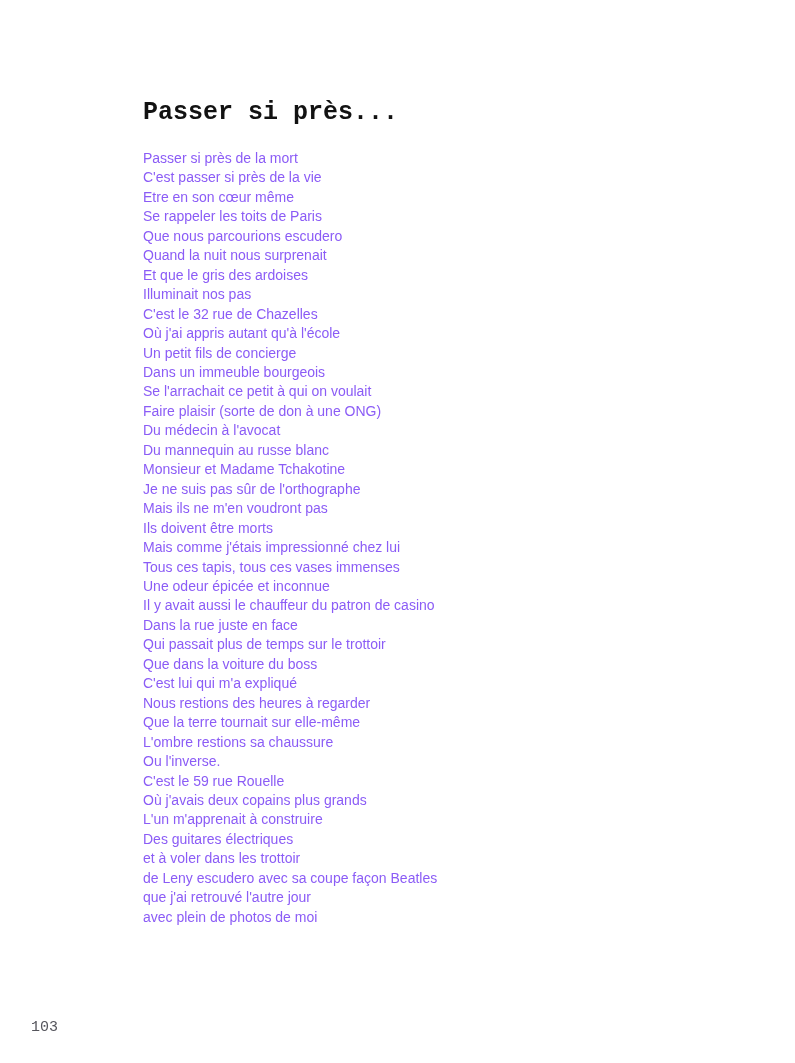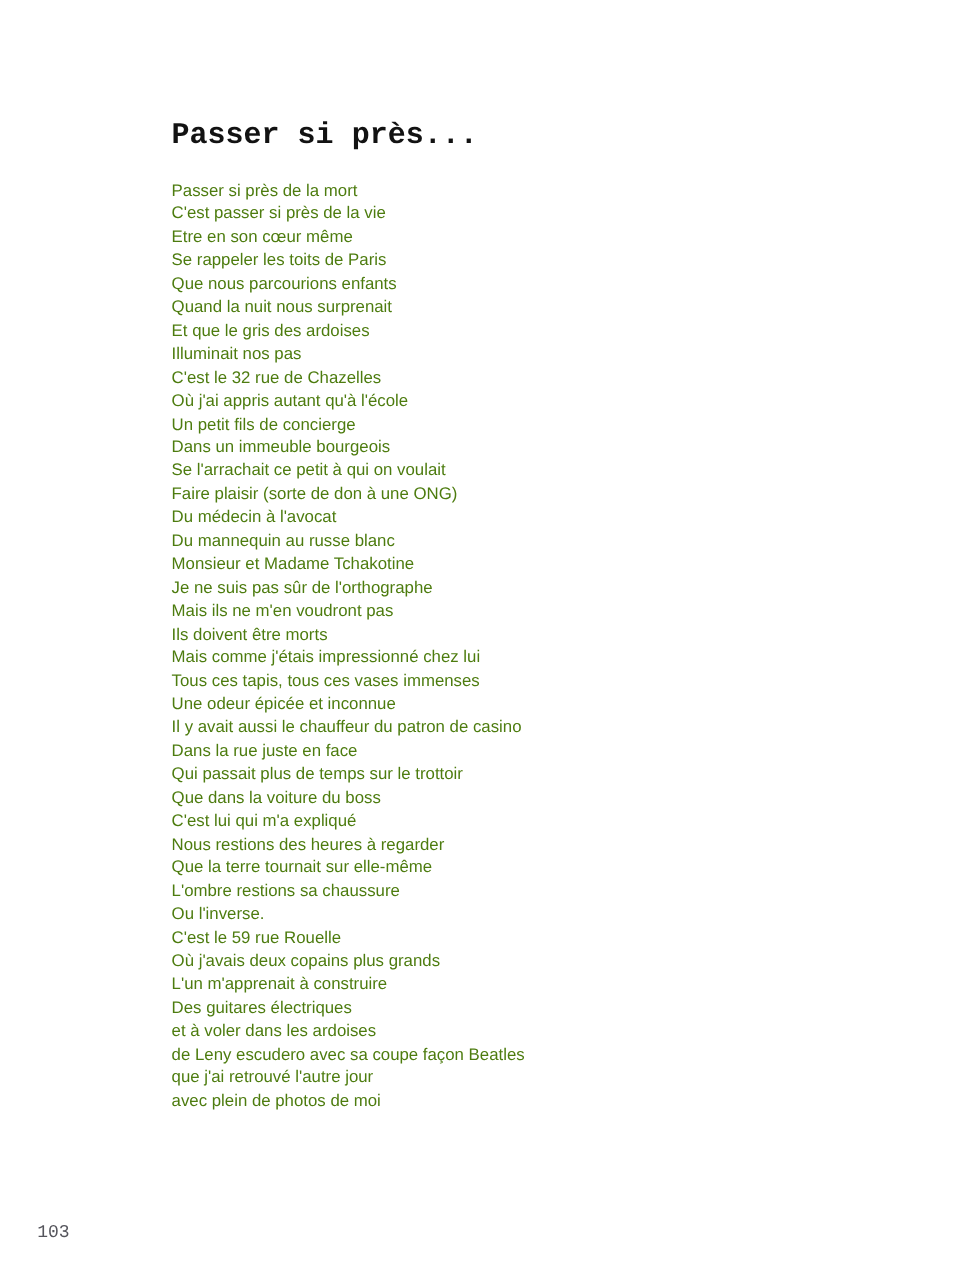--- a/index.html
+++ b/index.html
@@ -27,21 +27,21 @@
     color: #121212;
     white-space: nowrap;
   }
   .poem {
     position: absolute;
     left: 131px;
     top: 149px;
     font-family: "Liberation Sans", "DejaVu Sans", sans-serif;
     font-size: 14px;
     line-height: 19.45px;
-    color: #4d7c0f;
+    color: #8b5cf6;
   }
   .poem-line {
     white-space: nowrap;
   }
   .page-number {
     position: absolute;
     top: 1019px;
     left: 0;
     width: 100%;
     box-sizing: border-box;
@@ -56,21 +56,21 @@
 <body>
 
 <div class="page">
   <h1 class="poem-title">Passer si près...</h1>
 
   <div class="poem">
       <div class="poem-line">Passer si près de la mort</div>
       <div class="poem-line">C'est passer si près de la vie</div>
       <div class="poem-line">Etre en son cœur même</div>
       <div class="poem-line">Se rappeler les toits de Paris</div>
-      <div class="poem-line">Que nous parcourions enfants</div>
+      <div class="poem-line">Que nous parcourions escudero</div>
       <div class="poem-line">Quand la nuit nous surprenait</div>
       <div class="poem-line">Et que le gris des ardoises</div>
       <div class="poem-line">Illuminait nos pas</div>
       <div class="poem-line">C'est le 32 rue de Chazelles</div>
       <div class="poem-line">Où j'ai appris autant qu'à l'école</div>
       <div class="poem-line">Un petit fils de concierge</div>
       <div class="poem-line">Dans un immeuble bourgeois</div>
       <div class="poem-line">Se l'arrachait ce petit à qui on voulait</div>
       <div class="poem-line">Faire plaisir (sorte de don à une ONG)</div>
       <div class="poem-line">Du médecin à l'avocat</div>
@@ -88,20 +88,20 @@
       <div class="poem-line">Que dans la voiture du boss</div>
       <div class="poem-line">C'est lui qui m'a expliqué</div>
       <div class="poem-line">Nous restions des heures à regarder</div>
       <div class="poem-line">Que la terre tournait sur elle-même</div>
       <div class="poem-line">L'ombre restions sa chaussure</div>
       <div class="poem-line">Ou l'inverse.</div>
       <div class="poem-line">C'est le 59 rue Rouelle</div>
       <div class="poem-line">Où j'avais deux copains plus grands</div>
       <div class="poem-line">L'un m'apprenait à construire</div>
       <div class="poem-line">Des guitares électriques</div>
-      <div class="poem-line">et à voler dans les ardoises</div>
+      <div class="poem-line">et à voler dans les trottoir</div>
       <div class="poem-line">de Leny escudero avec sa coupe façon Beatles</div>
       <div class="poem-line">que j'ai retrouvé l'autre jour</div>
       <div class="poem-line">avec plein de photos de moi</div>
     </div>
 
   <div class="page-number">103</div>
 </div>
 
 </body></html>

